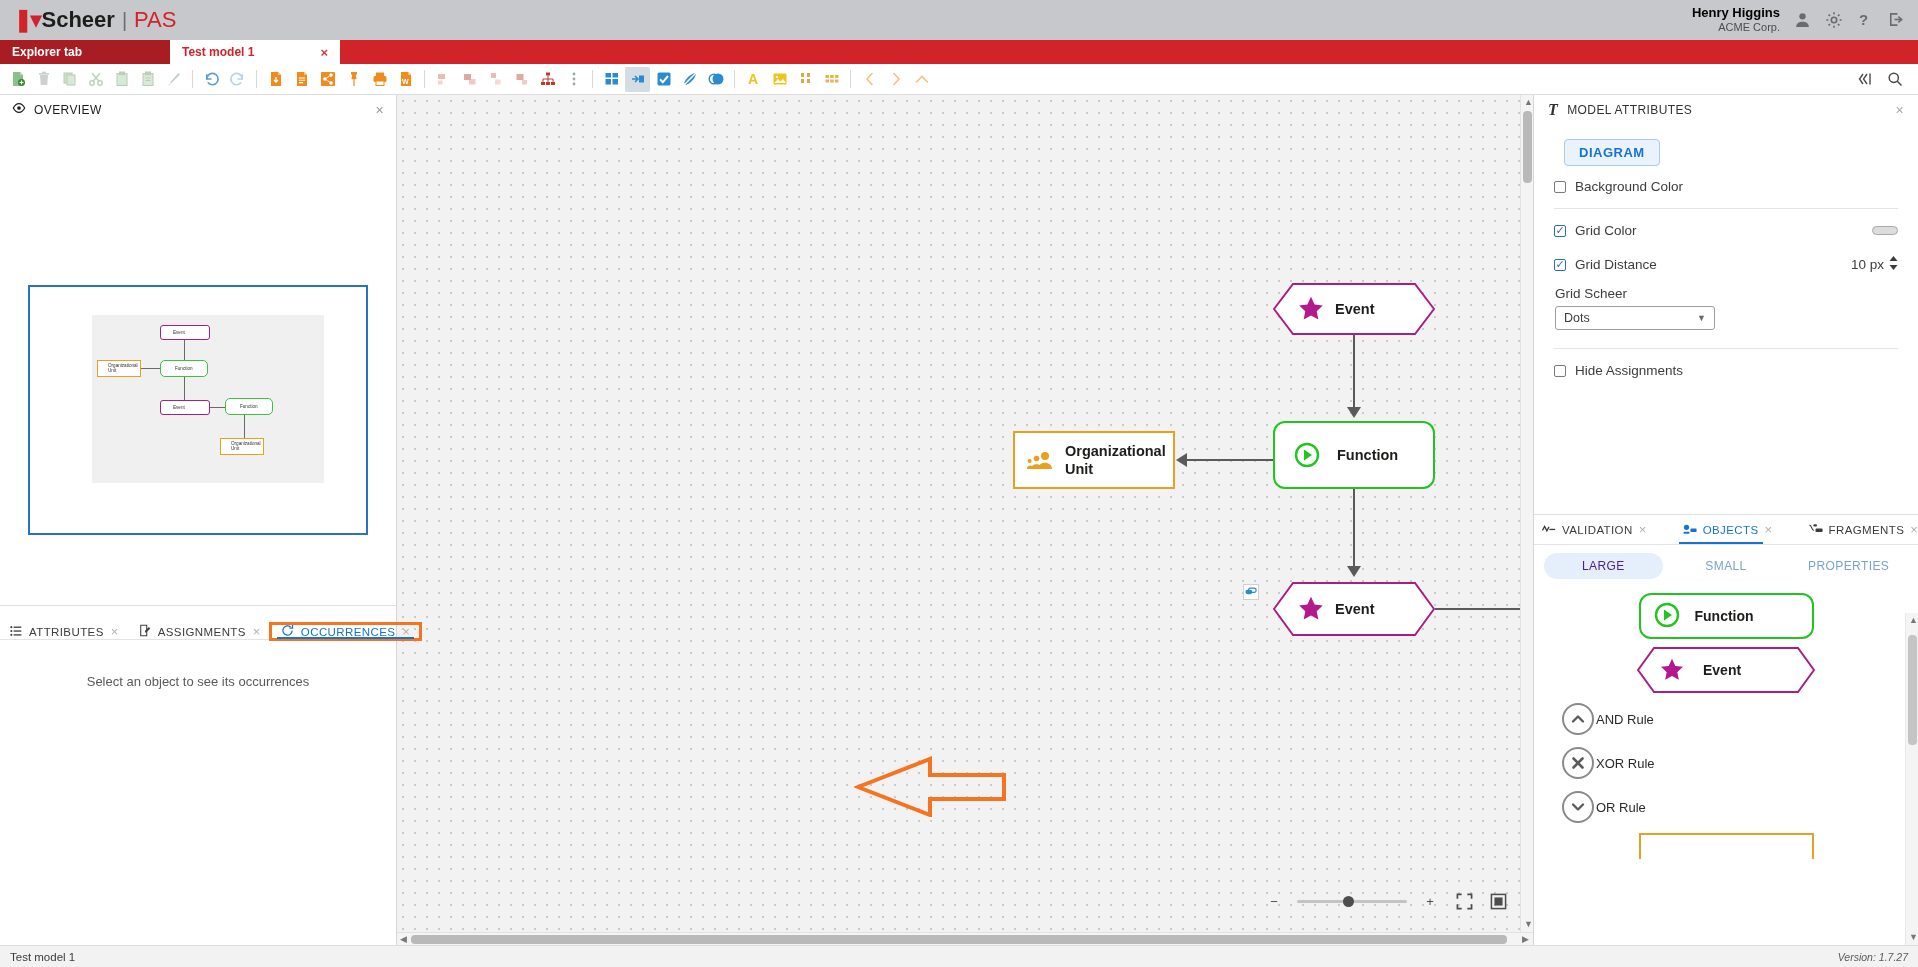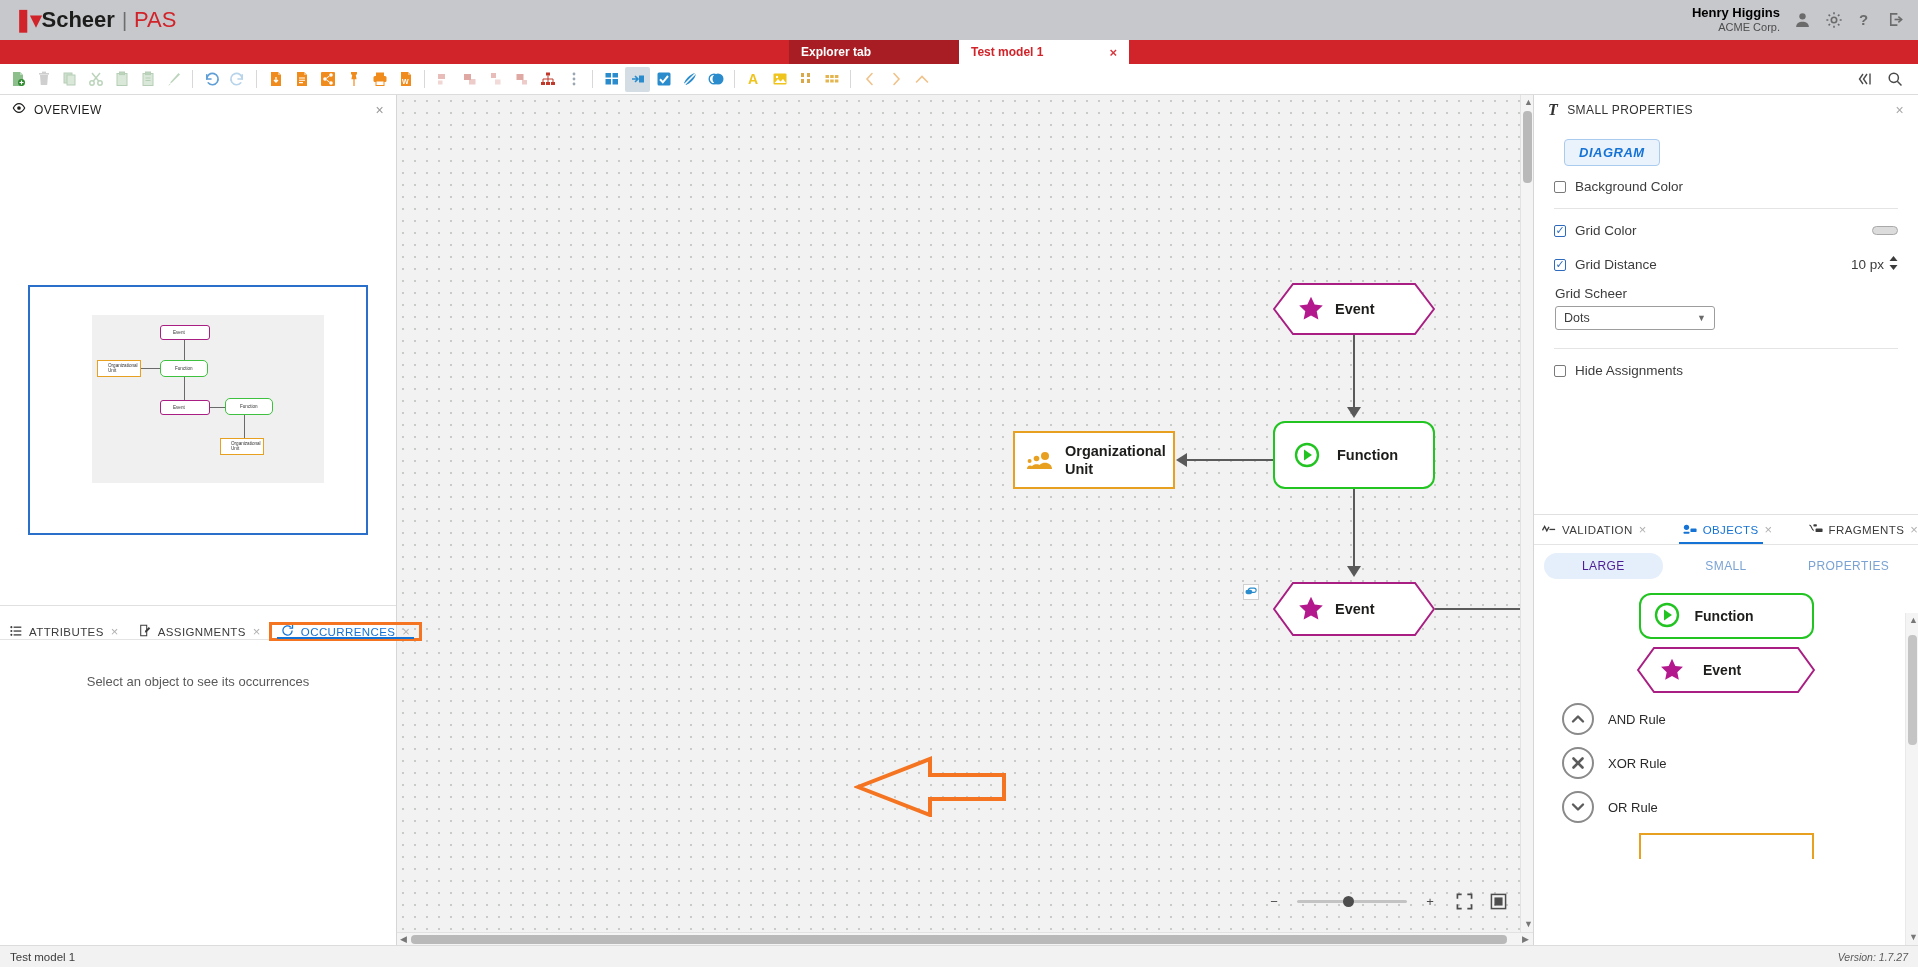--- a/index.html
+++ b/index.html
@@ -19,21 +19,21 @@
   .logo .scheer{ color:#1d1d1b; }
   .logo .sep{ color:#6d6d6d; font-weight:300; margin:0 5px; font-size:20px;}
   .logo .pas{ color:#d1232a; font-weight:400; }
   .user-area{ margin-left:auto; display:flex; align-items:center; gap:14px;}
   .user-text{ text-align:right; line-height:1.15; }
   .user-name{ font-size:13px; font-weight:bold; color:#000000;}
   .user-org{ font-size:11px; color:#4d4d4d;}
   .top-icons{ display:flex; align-items:center; gap:14px; color:#6b6b6b; }
   .top-icons svg{ display:block; }
   
-  .tabbar{ height:24px; background:#d1232a; display:flex; align-items:stretch;justify-content:center; }
+  .tabbar{ height:24px; background:#d1232a; display:flex; align-items:stretch; }
   .tab{
     display:flex; align-items:center; gap:10px; padding:0 12px;
     font-size:12px; font-weight:bold; color:#fff; cursor:pointer;
     background:#a81d23; min-width:170px;
   }
   .tab.active{ background:#fff; color:#d1232a; }
   .tab .tclose{ margin-left:auto; font-size:13px; opacity:.9;}
   
   .toolbar{
     height:31px; background:#fff; border-bottom:1px solid #dcdcdc;
@@ -157,21 +157,21 @@
          letter-spacing:.4px; color:#3c3c3c; cursor:pointer; height:100%; position:relative;}
   .otab .ox{ color:#b0b0b0; font-size:13px;}
   .otab.active{ color:#1573d6;}
   .otab.active::after{content:""; position:absolute; left:4px; right:18px; bottom:0;
     height:2px; background:#1573d6;}
   .segrow{ display:flex; padding:8px 10px 4px 10px; gap:4px;}
   .seg{ flex:1; text-align:center; font-size:12px; letter-spacing:.4px; color:#7aa3d3;
         padding:6px 0; border-radius:13px; cursor:pointer;}
   .seg.active{ background:#e5eefb; color:#4c1d95;}
   .objlist{ flex:1; overflow:hidden; padding:6px 0 0 0; position:relative;}
-  .oitem{ display:flex; align-items:center; gap:14px; padding:6px 0 6px 28px; cursor:pointer;}
+  .oitem{ display:flex; align-items:center; gap:2px; padding:6px 0 6px 28px; cursor:pointer;}
   .ocircle{ width:32px;height:32px;border-radius:50%; border:2px solid #8a8a8a;
             display:flex;align-items:center;justify-content:center; color:#5c5c5c;
             flex:0 0 auto;}
   .olabel{ font-size:13px; color:#2a2a2a;}
   .obox-fn{ width:175px;height:46px; border:2.5px solid #21c421; border-radius:12px;
             background:#fff; display:flex;align-items:center; gap:14px; padding-left:12px;}
   .obox-fn .t{ font-weight:bold; font-size:14px; color:#1d1d1b; }
   .ohex{ position:relative; width:178px; height:46px;}
   .ohex .t{ position:absolute; inset:0; display:flex; align-items:center;
             font-weight:bold; font-size:14px; color:#1d1d1b; padding-left:66px;}
@@ -670,25 +670,25 @@
       <div class="sc-arrow" style="left:3px;top:2px;">◀</div>
       <div class="thumb"></div>
       <div class="sc-arrow" style="right:4px;top:2px;">▶</div>
     </div>
   </div>
 
   <div class="rightcol">
     <div class="props">
       <div class="props-head">
         <span class="ital">T</span>
-        <span>SMALL PROPERTIES</span>
+        <span>MODEL ATTRIBUTES</span>
         <span class="ph-close">×</span>
       </div>
       <div class="props-body">
-        <div style="padding:6px 0 4px 10px;font-style:italic;">
+        <div style="padding:6px 0 4px 10px;">
           <span class="pill">DIAGRAM</span>
         </div>
         <div class="prow">
           <span class="cbx"></span>
           <span>Background Color</span>
         </div>
         <div class="divider"></div>
         <div class="prow">
           <span class="cbx on"></span>
           <span>Grid Color</span>

